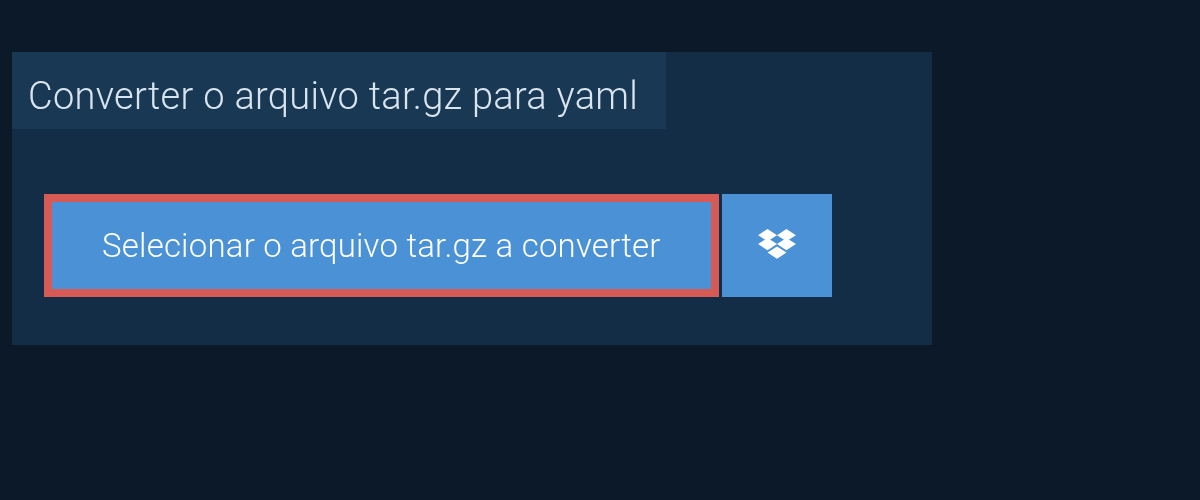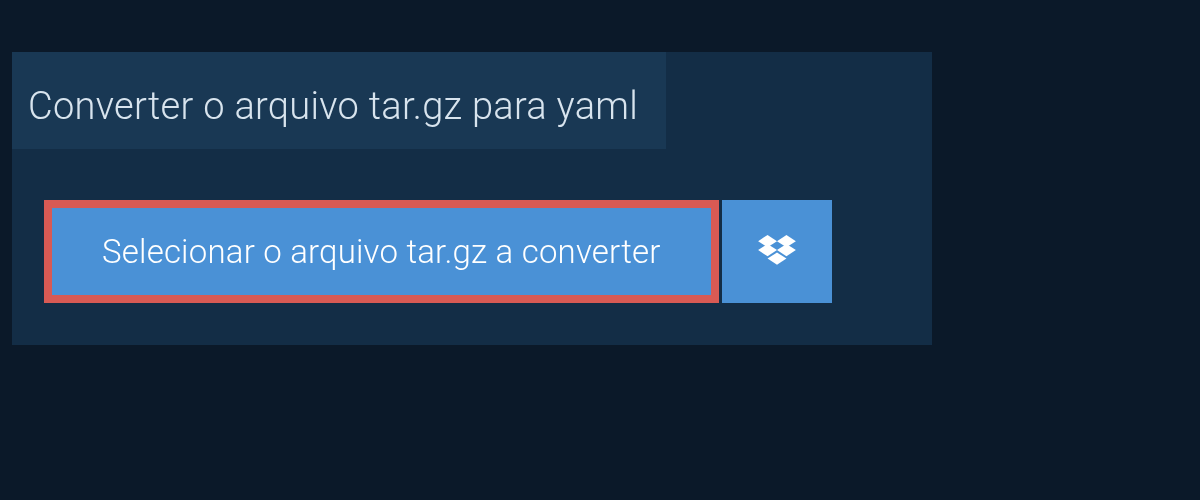--- a/index.html
+++ b/index.html
@@ -21,34 +21,34 @@
       width: 920px;
       height: 293px;
       background-color: #132d46;
     }
     .title-bar {
       position: absolute;
       left: 12px;
       top: 52px;
       background-color: #193854;
       padding: 12px 28px 1px 16px;
-      height: 97px;
+      height: 77px;
       display: flex;
       align-items: center;
     }
     .title-text {
       color: #d8e4ee;
       font-size: 38px;
       font-weight: 300;
       letter-spacing: 0.3px;
     }
     .button-row {
       position: absolute;
       left: 44px;
-      top: 200px;
+      top: 194px;
       display: flex;
       gap: 3px;
       align-items: stretch;
     }
     .select-file-button {
       background-color: #4a91d6;
       border: 8px solid #d85a54;
       color: #ffffff;
       font-size: 33px;
       font-weight: 300;

